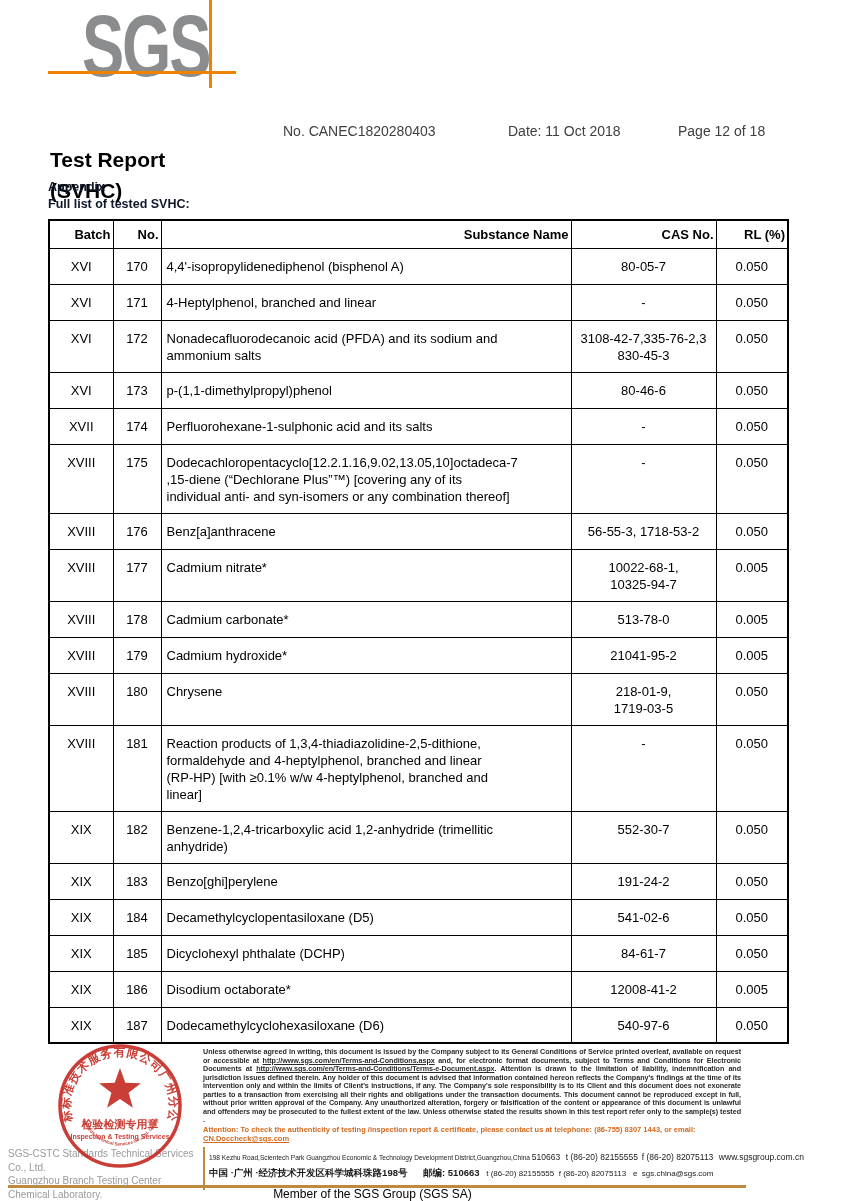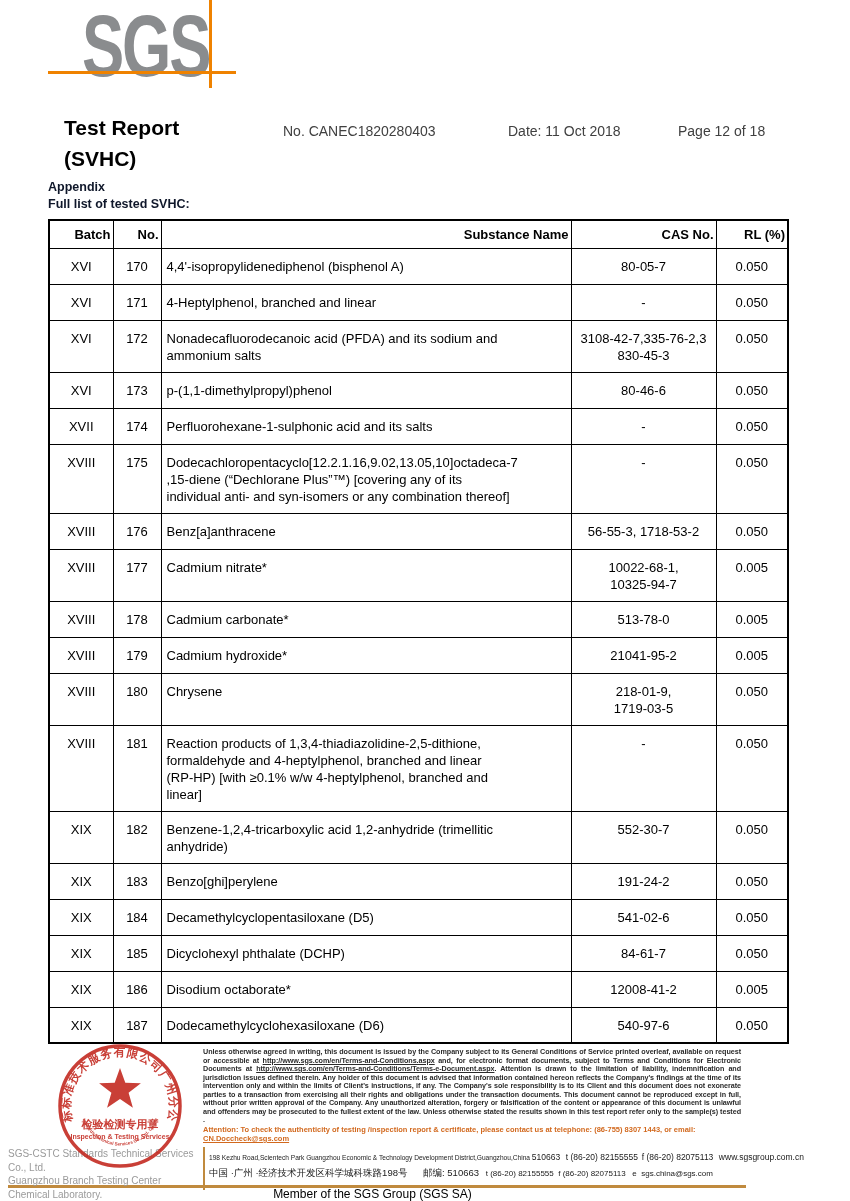--- a/index.html
+++ b/index.html
@@ -7,21 +7,21 @@
   .page { position:relative; width:850px; height:1201px; background:#fff; overflow:hidden; }
 
   
   .logo-text { position:absolute; left:82px; top:2px; font-size:88px; line-height:88px;
     font-weight:bold; color:#8a8c8e; letter-spacing:-3px; transform:scaleX(.72);
     transform-origin:left top; }
   .logo-vline { position:absolute; left:209px; top:0; width:3px; height:88px; }
   .logo-hline { position:absolute; left:48px; top:71px; width:188px; height:3px; }
 
   
-  .title { position:absolute; left:64px; font-size:21px; font-weight:bold; color:#000; }
+  .title { position:absolute; left:50px; font-size:21px; font-weight:bold; color:#000;margin-top:32px; }
   .hmeta { position:absolute; top:123px; font-size:14px; color:#404040; }
   .appendix { position:absolute; left:48px; font-size:12.5px; font-weight:bold; color:#0f172a; }
 
   
   table.svhc { position:absolute; left:48px; top:219px; width:739px; border-collapse:collapse;
     table-layout:fixed; }
   table.svhc th, table.svhc td { border:1.5px solid #000; font-size:13px; color:#000;
     vertical-align:top; }
   table.svhc { border:2.5px solid #000; }
   table.svhc th { height:28px; font-weight:bold; text-align:right; vertical-align:middle;
@@ -41,21 +41,21 @@
   .legal { position:absolute; left:203px; top:1048px; width:538px; font-size:7.2px;
     line-height:8.5px; text-align:justify; color:#2b2b2b; font-weight:600;
     letter-spacing:-0.05px; }
   .legal .ul, .attention .ul { text-decoration:underline; }
   .attention { position:absolute; left:203px; top:1126px; width:538px; font-size:7.5px;
     line-height:8.8px; font-weight:bold; text-align:left; }
   .addr { position:absolute; left:209px; top:1150px; width:560px; color:#1a1a1a; }
   .addr-line1 { font-size:6.6px; line-height:14px; white-space:nowrap; }
   .addr-line1 .big { font-size:8.5px; }
   .addr-line2 { font-size:8px; line-height:16px; white-space:nowrap; }
-  .addr-line2 .cn { font-size:9.5px; font-weight:normal; }
+  .addr-line2 .cn { font-size:9.5px; font-weight:bold; }
   .footer-vline { position:absolute; left:203px; top:1147px; width:2px; height:43px; z-index:3; }
   .footer-hline { position:absolute; left:8px; top:1185px; width:738px; height:2.5px; z-index:0; }
   .member { position:absolute; left:0; top:1187px; width:745px; text-align:center;
     font-size:12px; color:#000; }
 </style>
 </head>
 <body>
 
 <div class="page">
 

